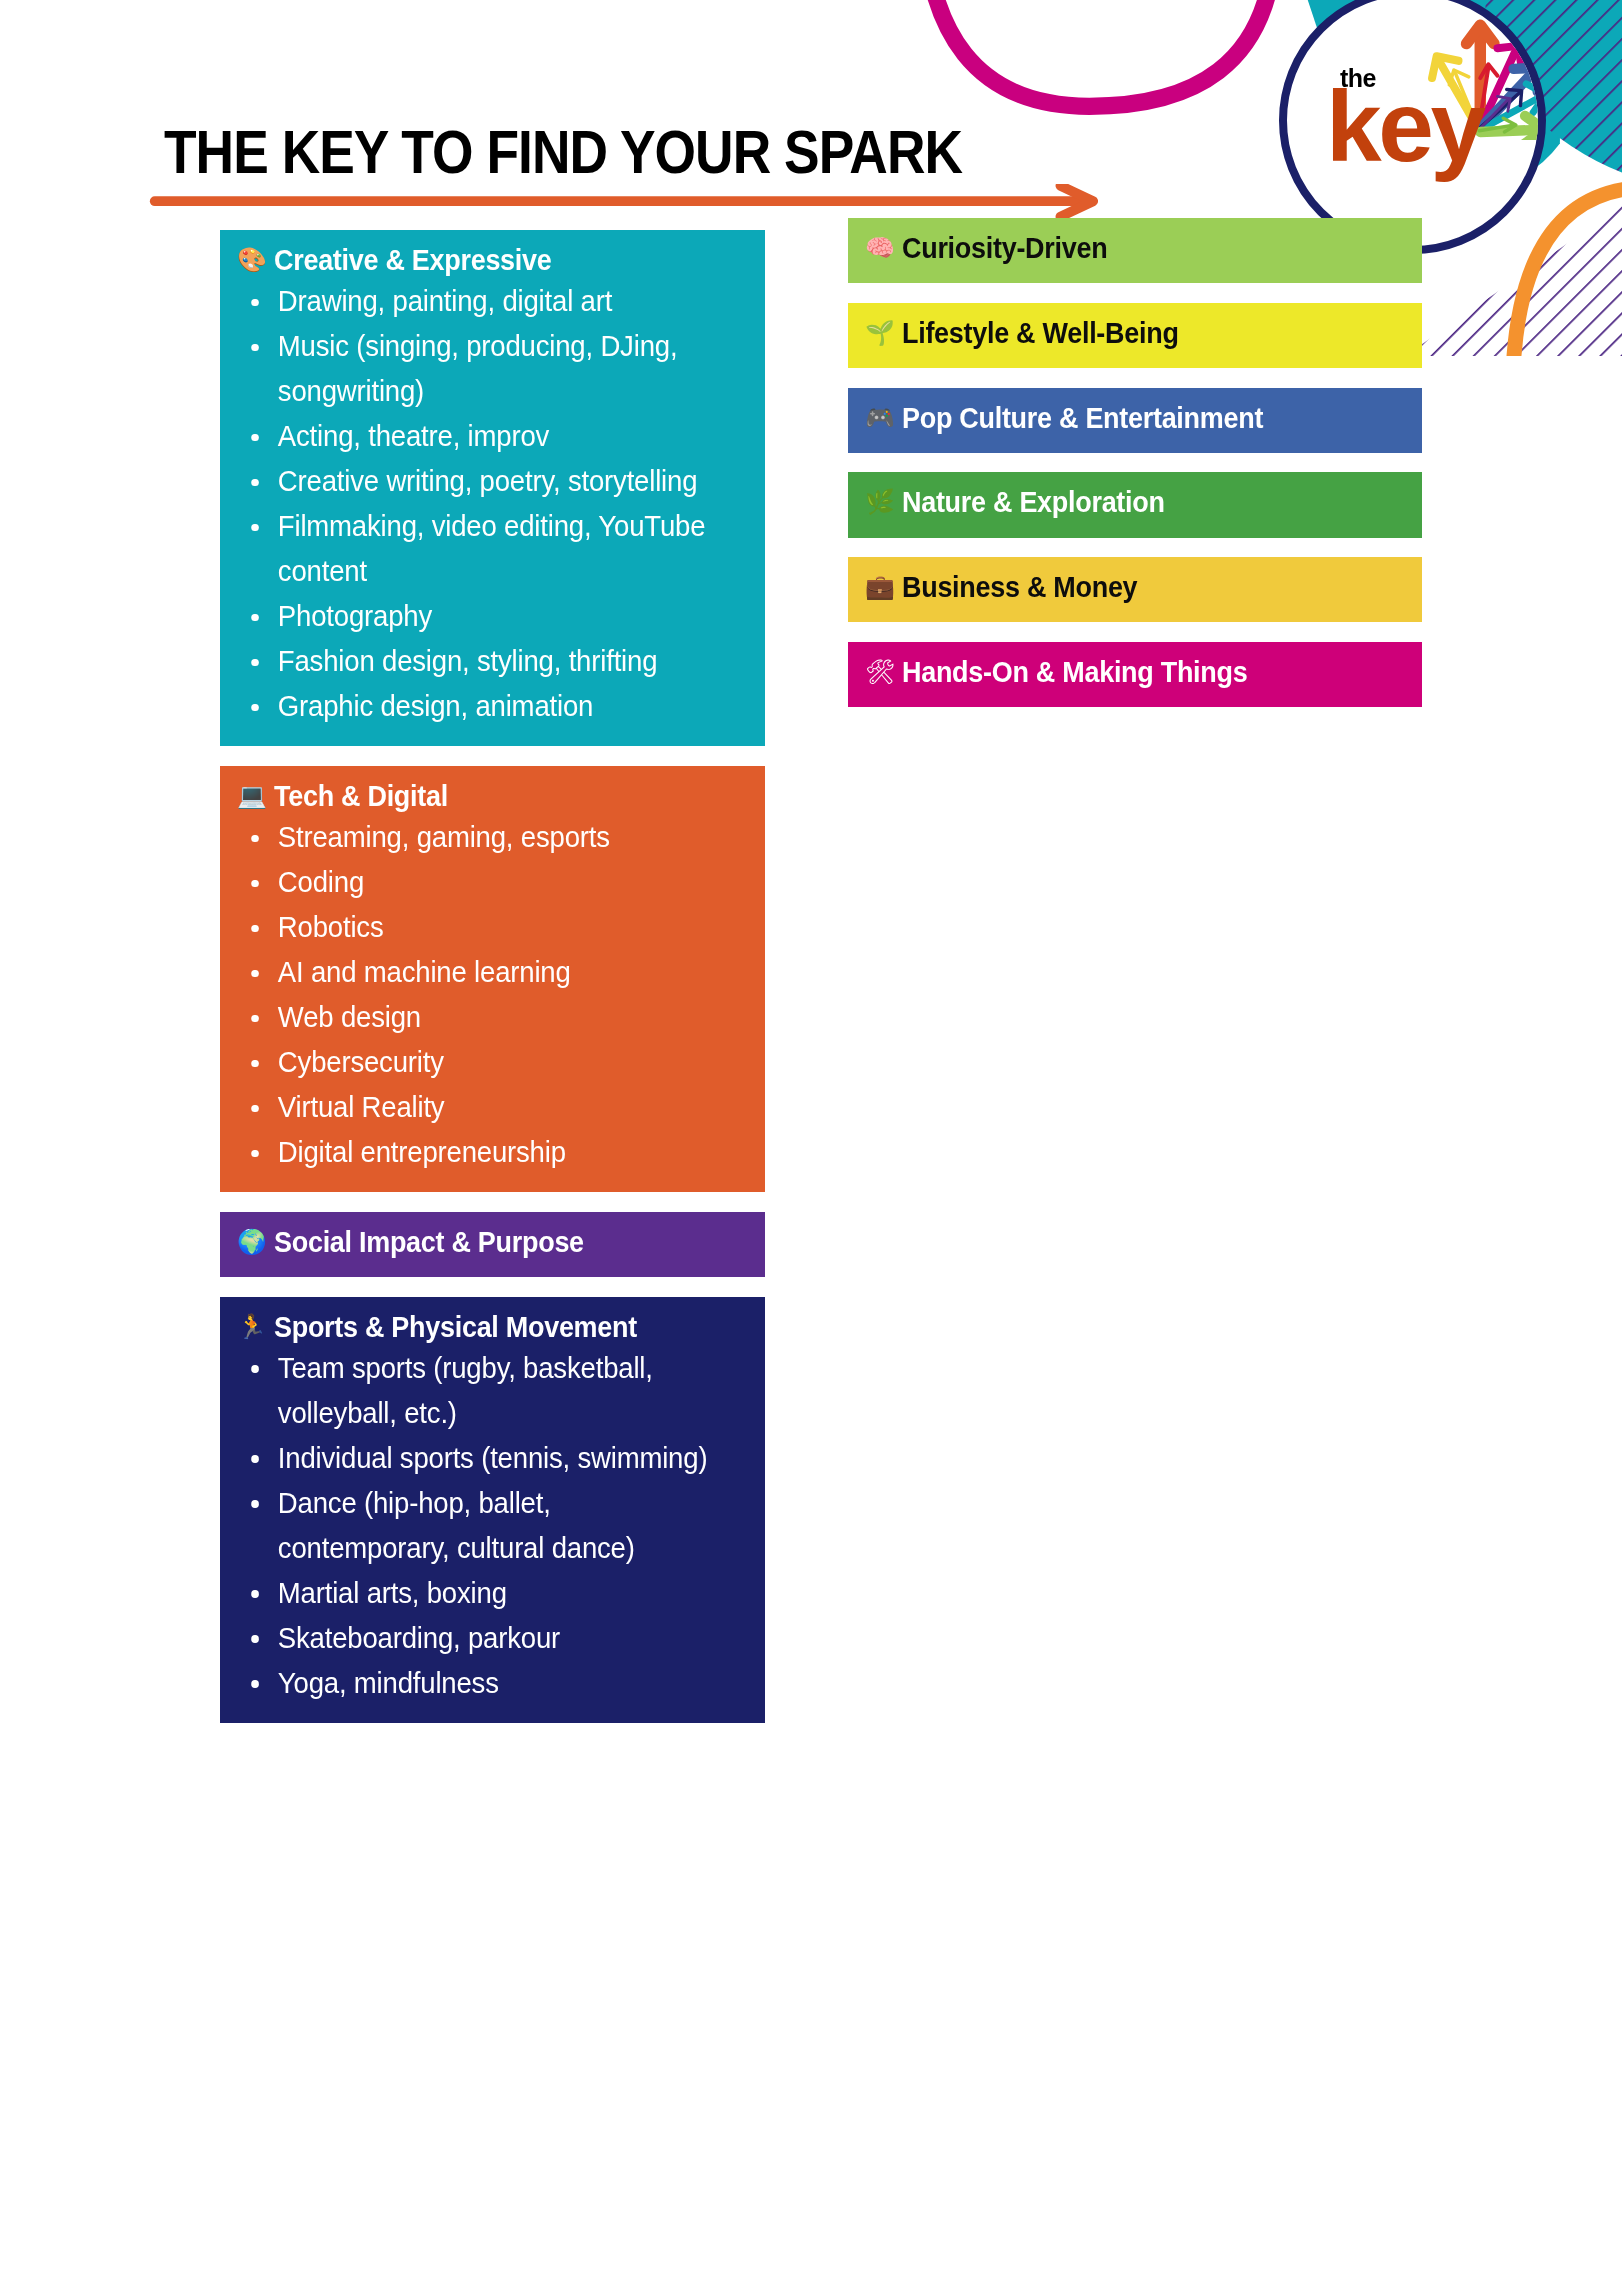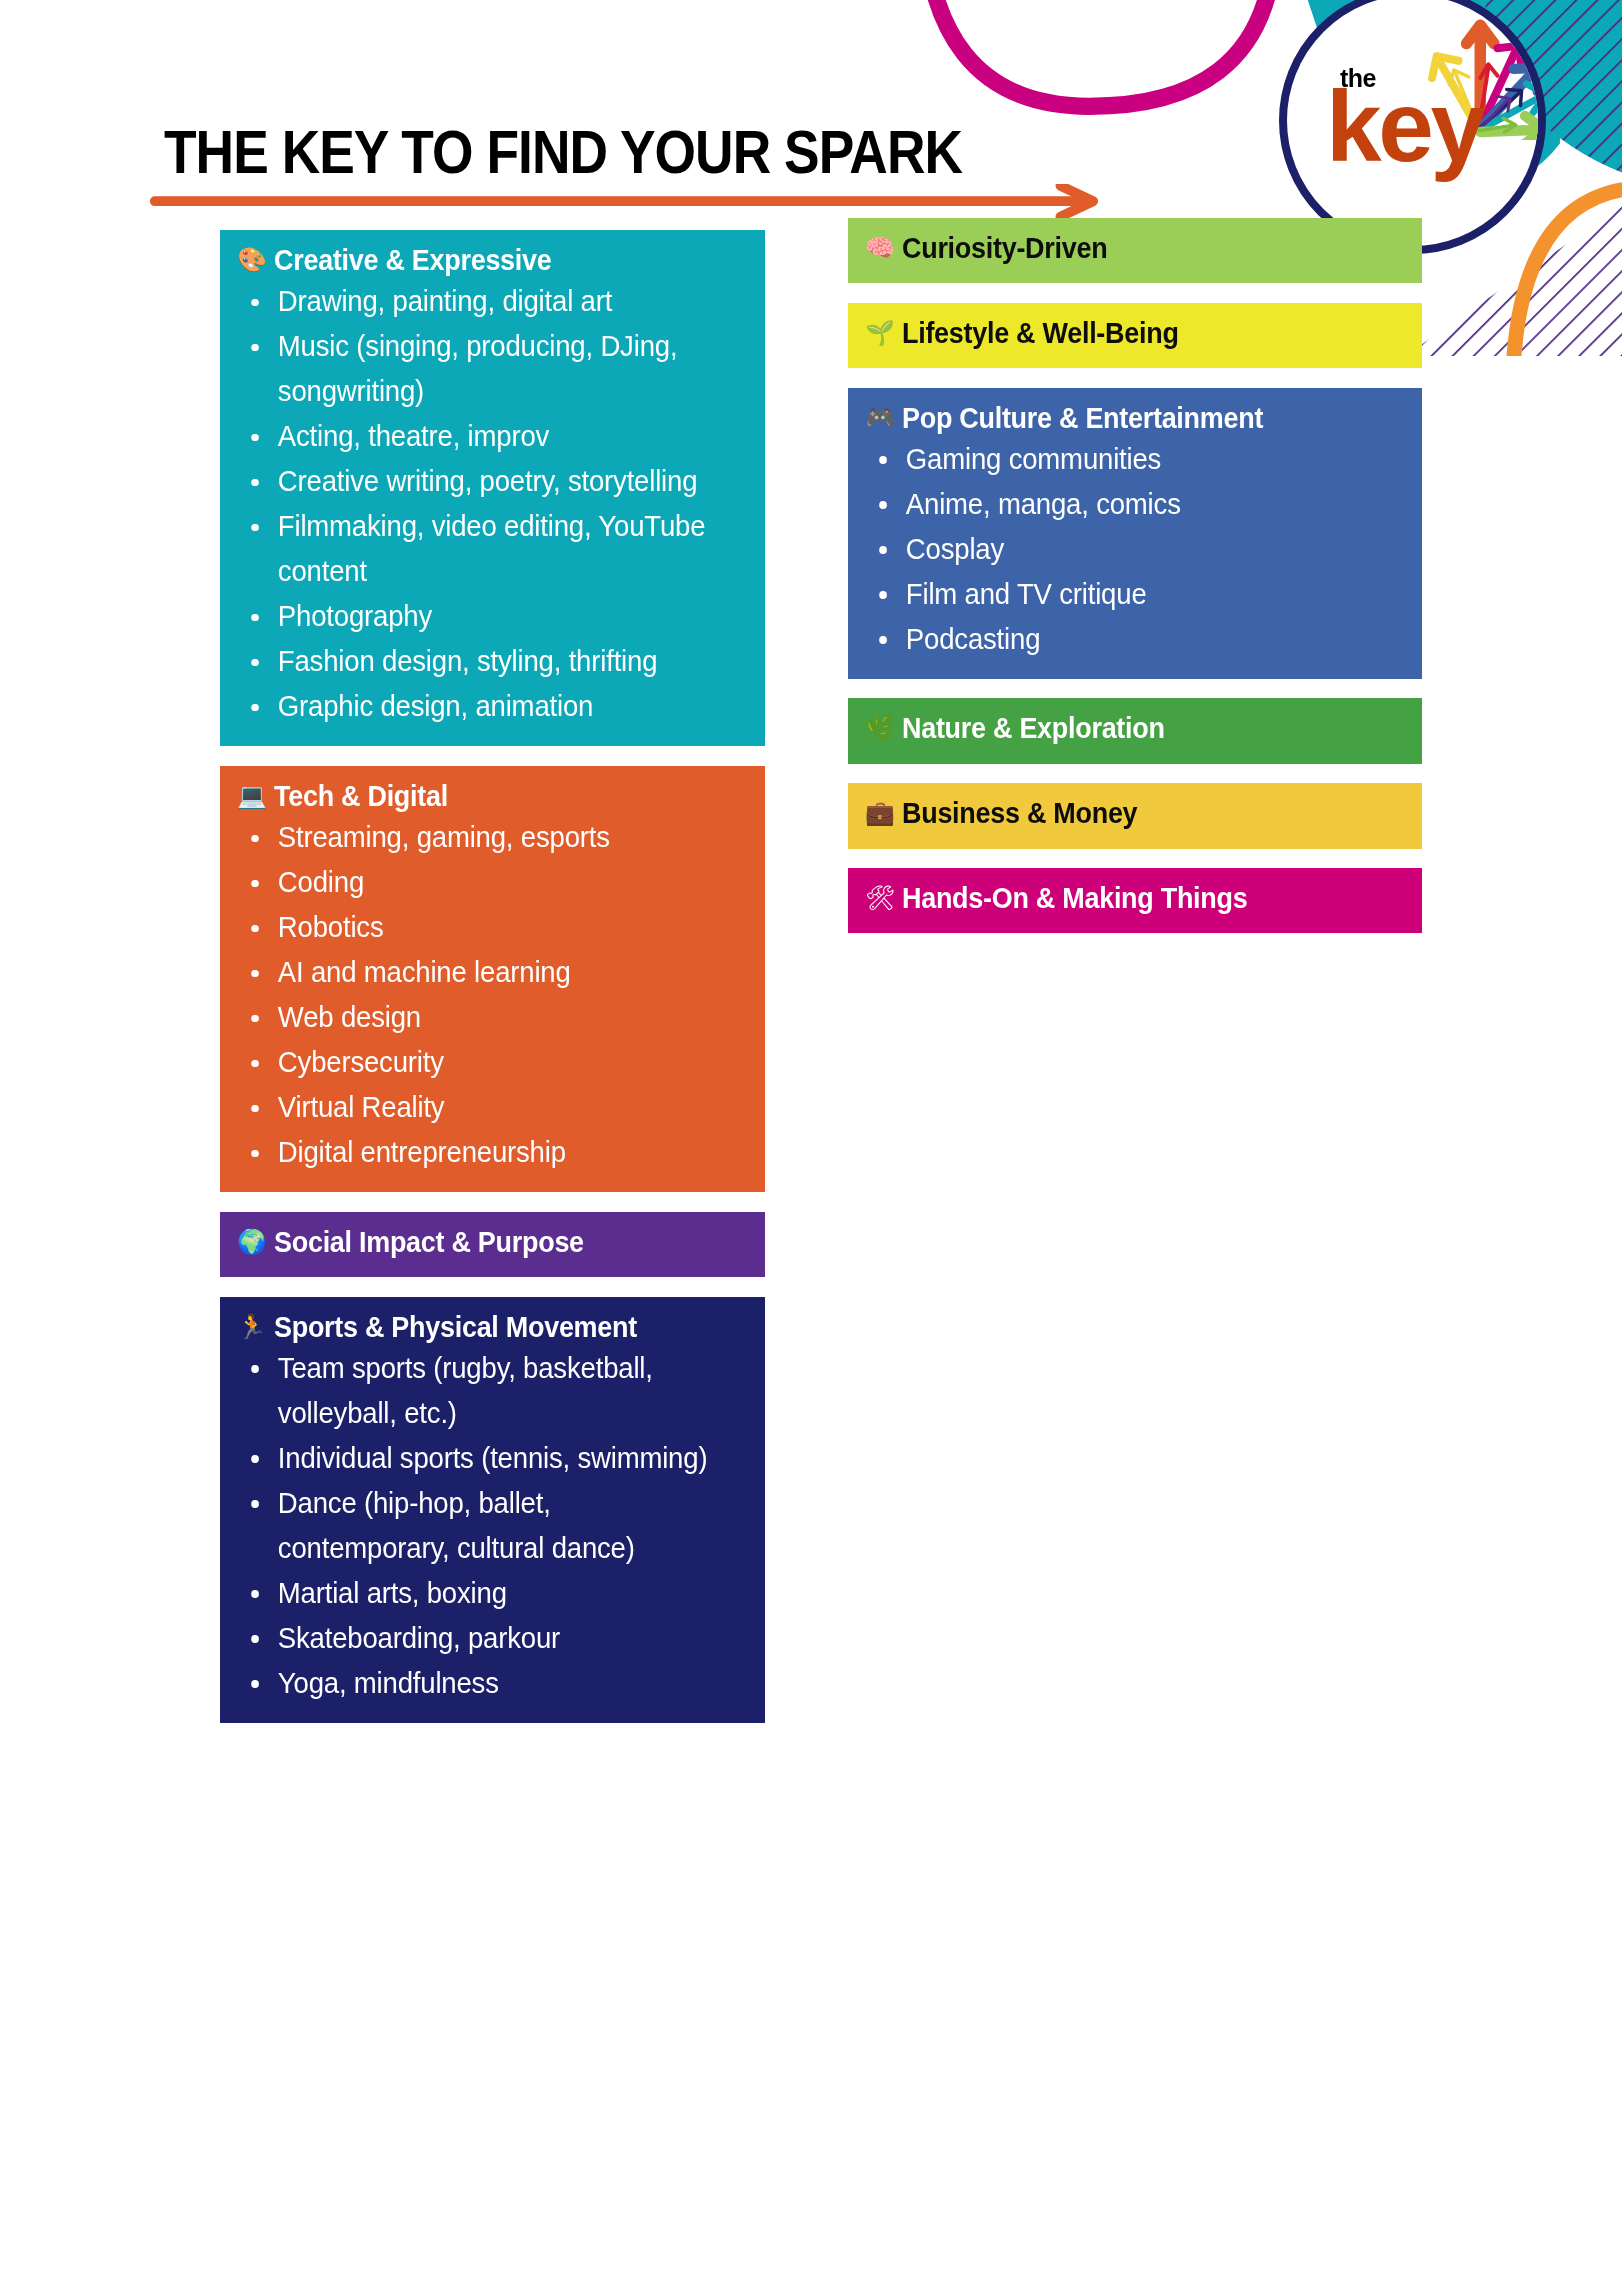--- a/index.html
+++ b/index.html
@@ -325,27 +325,20 @@
       <div class="card-head">
         <span class="card-icon">🌱</span>
         <span class="card-title">Lifestyle &amp; Well-Being</span>
       </div>
     </div>
     <div class="card text-light" style="background: rgb(61, 99, 168);">
       <div class="card-head">
         <span class="card-icon">🎮</span>
         <span class="card-title">Pop Culture &amp; Entertainment</span>
       </div>
-      <ul class="card-list">
-        <li>Gaming communities</li>
-        <li>Anime, manga, comics</li>
-        <li>Cosplay</li>
-        <li>Film and TV critique</li>
-        <li>Podcasting</li>
-      </ul>
     </div>
     <div class="card text-light" style="background: rgb(69, 162, 68);">
       <div class="card-head">
         <span class="card-icon">🌿</span>
         <span class="card-title">Nature &amp; Exploration</span>
       </div>
     </div>
     <div class="card text-dark" style="background: rgb(240, 202, 60);">
       <div class="card-head">
         <span class="card-icon">💼</span>

